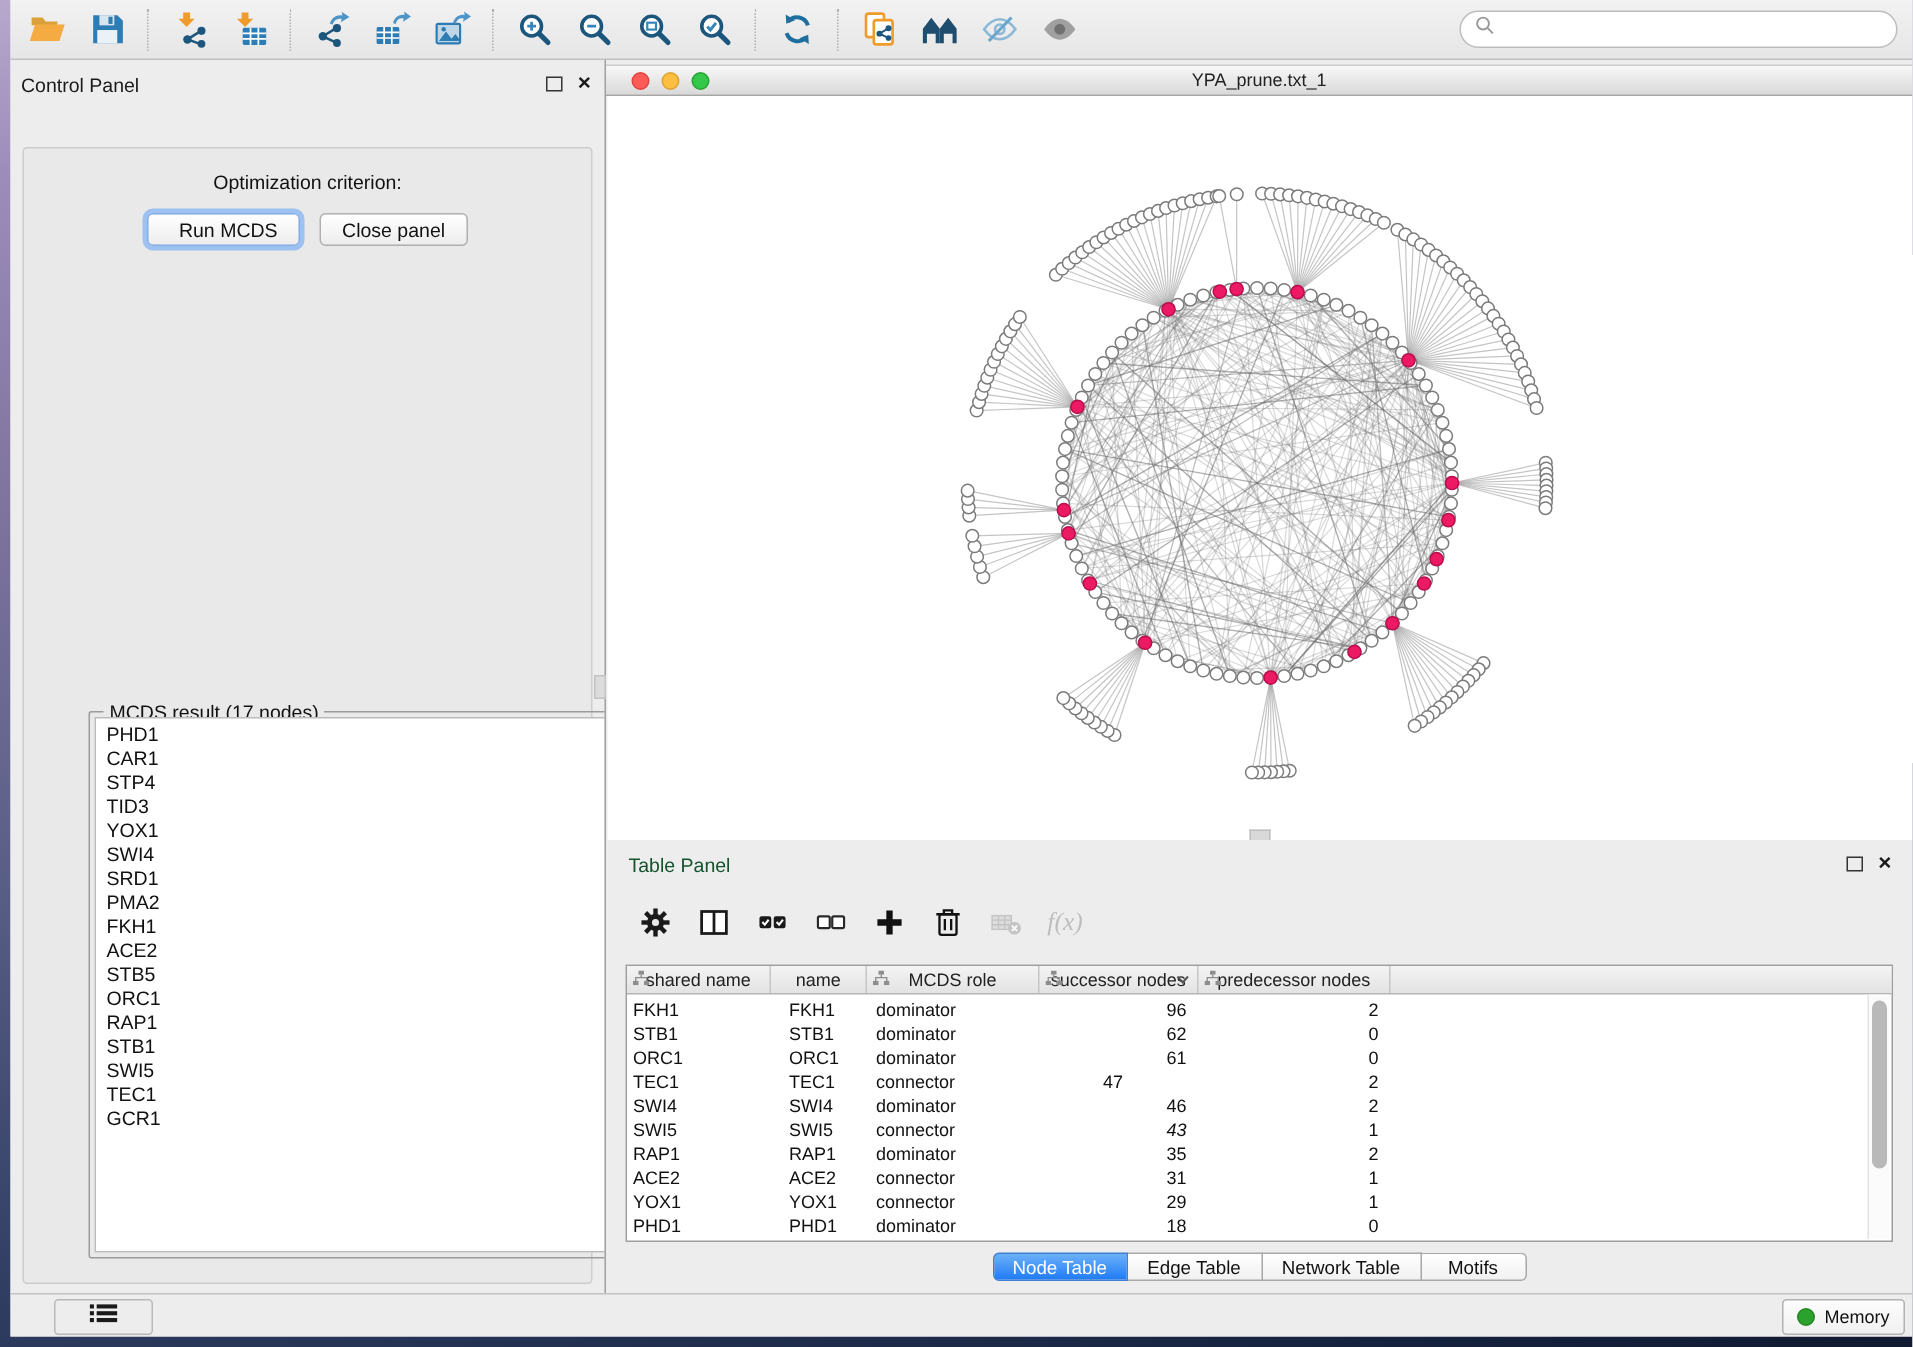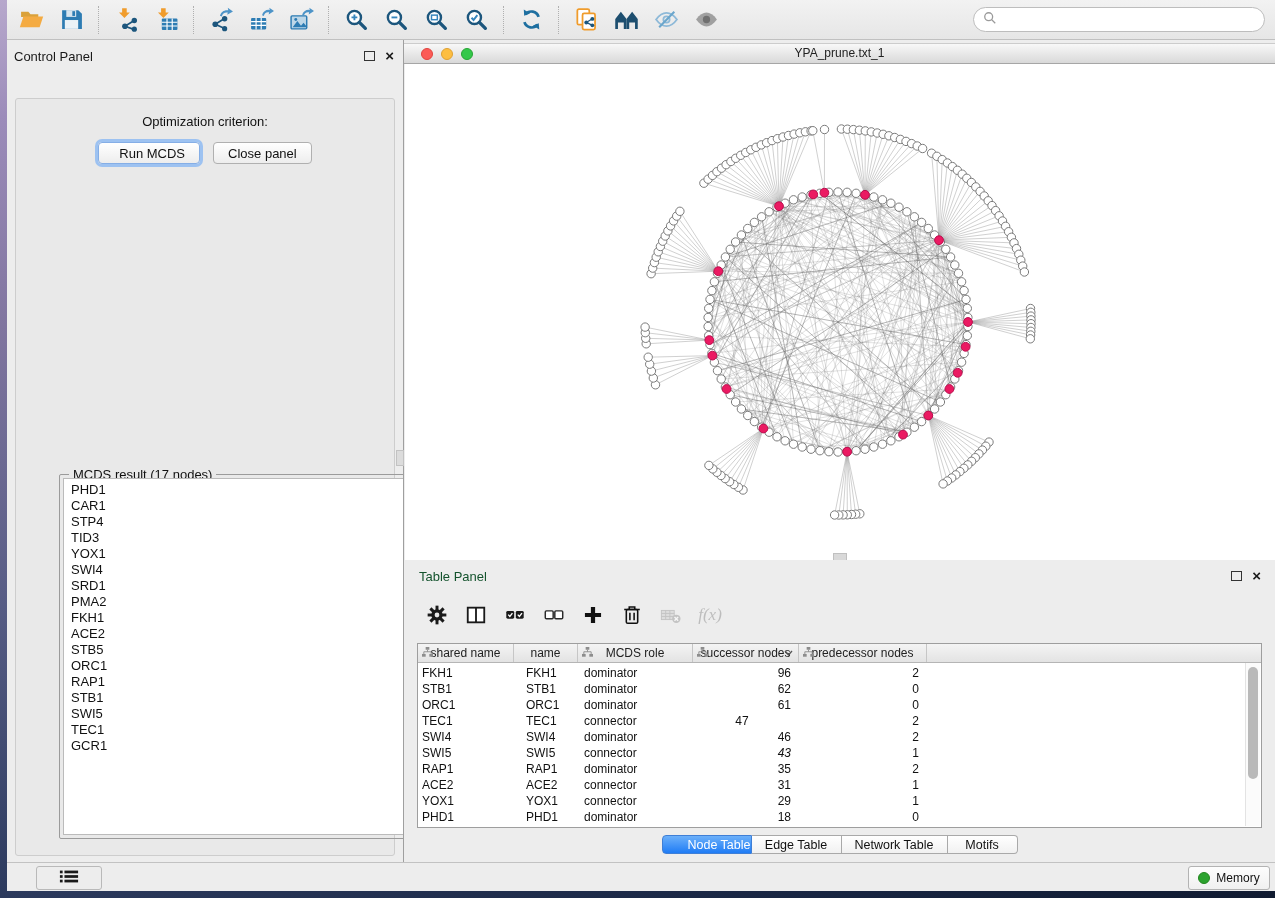--- a/index.html
+++ b/index.html
@@ -100,21 +100,21 @@
   .td { box-sizing:border-box; white-space:nowrap; }
   .td.pl4 { padding-left:4px; } .td.pl12 { padding-left:12px; } .td.pl6 { padding-left:6px; }
   .td.ar { text-align:right; padding-right:8px; }
   .tscroll { position:absolute; top:19px; bottom:1px; right:1px; width:14px; background:#fbfbfb; border-left:1px solid #e3e3e3; }
   .tthumb { position:absolute; left:2px; top:4px; width:10px; height:112px; background:#b9b9b9; border-radius:5px; }
   #table-tabs { position:absolute; left:13px; width:845px; top:275px; display:flex; justify-content:center; }
   .btab { height:19px; line-height:19px; text-align:center; font-size:12.5px; color:#111; cursor:default;
     background:linear-gradient(#ffffff,#f1f1f1); border:1px solid #a9a9a9; border-left:none; box-sizing:border-box; }
   .btab:first-child { border-left:1px solid #a9a9a9; border-radius:4px 0 0 4px; }
   .btab:last-child { border-radius:0 4px 4px 0; }
-  .btab.active { background:linear-gradient(#6cb0fa,#1f7cf5); color:#fff; border-color:#3f7fd6;text-align:right; }
+  .btab.active { background:linear-gradient(#6cb0fa,#1f7cf5); color:#fff; border-color:#3f7fd6; }
 
   
   .statusbar { position:absolute; left:0; right:0; bottom:0; height:29px; background:#ededed;
     border-top:1px solid #c2c2c2; box-sizing:border-box; }
   .sb-left { position:absolute; left:29px; top:3px; width:64px; height:22px; border:1px solid #b9b9b9;
     border-radius:3px; display:flex; align-items:center; justify-content:center; background:#ededed; }
   .sb-mem { position:absolute; right:5px; top:3px; width:80px; height:22px; border:1px solid #b3b3b3; border-radius:3px;
     background:linear-gradient(#fdfdfd,#f0f0f0); display:flex; align-items:center; justify-content:center; gap:6px;
     font-size:12px; color:#111; }
   .memdot { width:12px; height:12px; border-radius:50%; background:#2ba22e; border:1px solid #22861f; box-sizing:border-box; }

